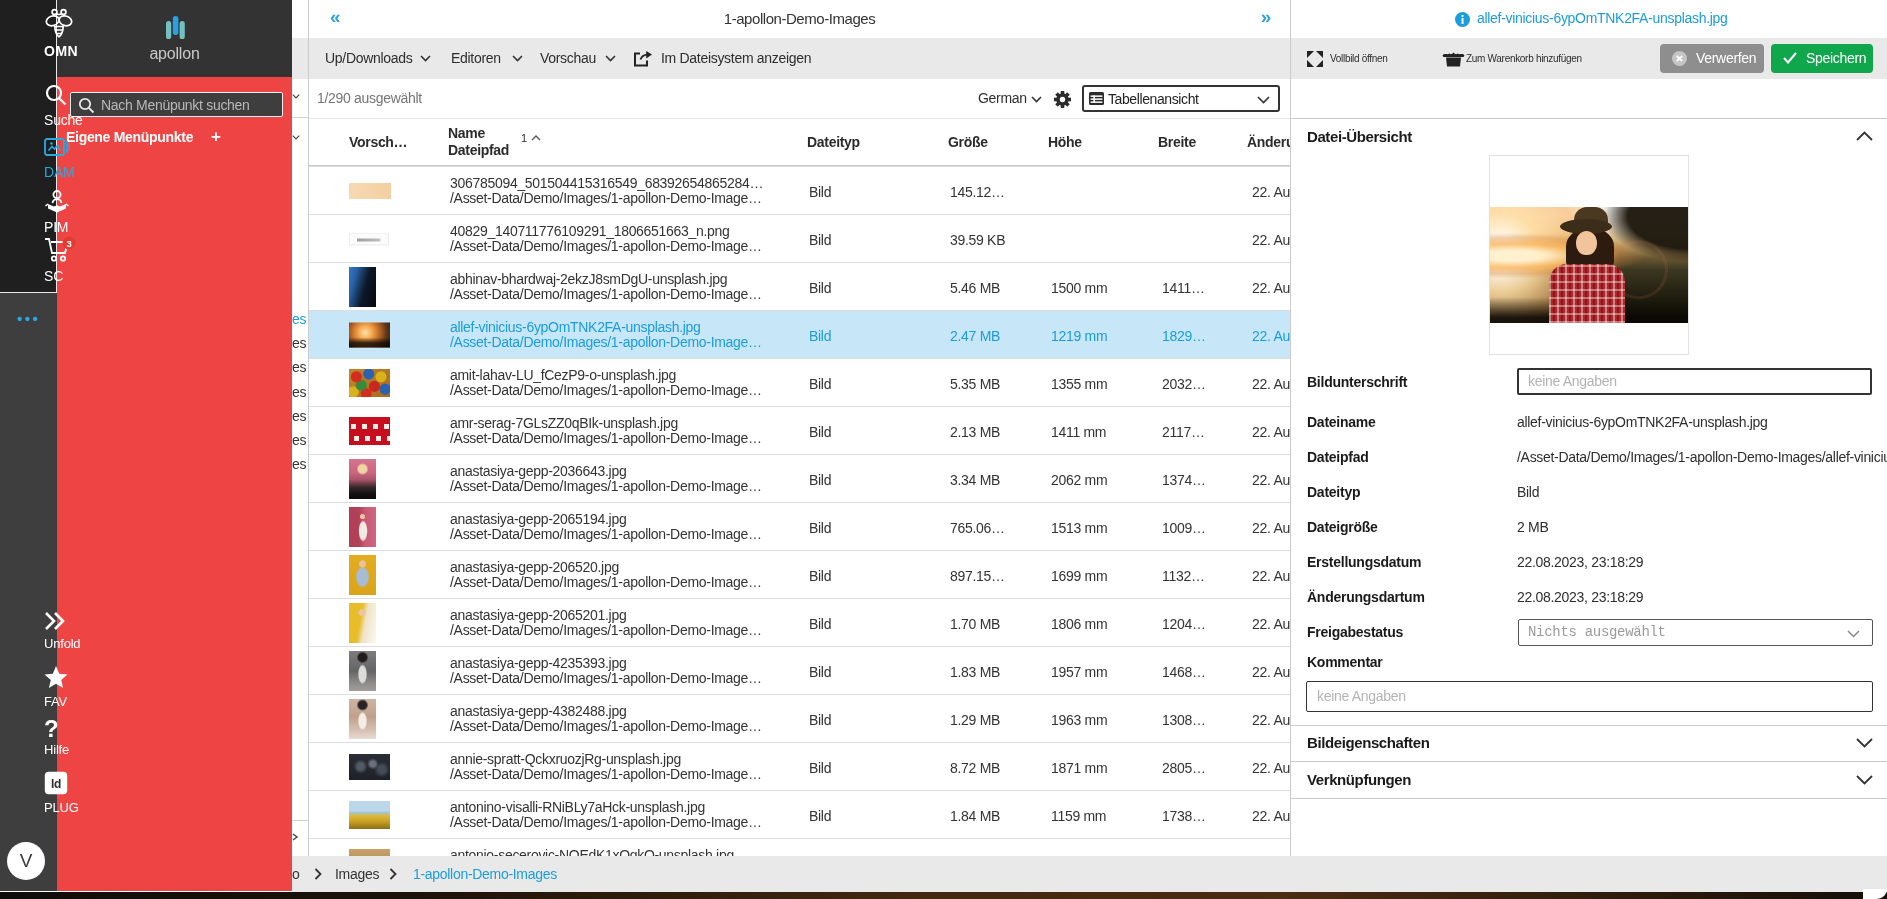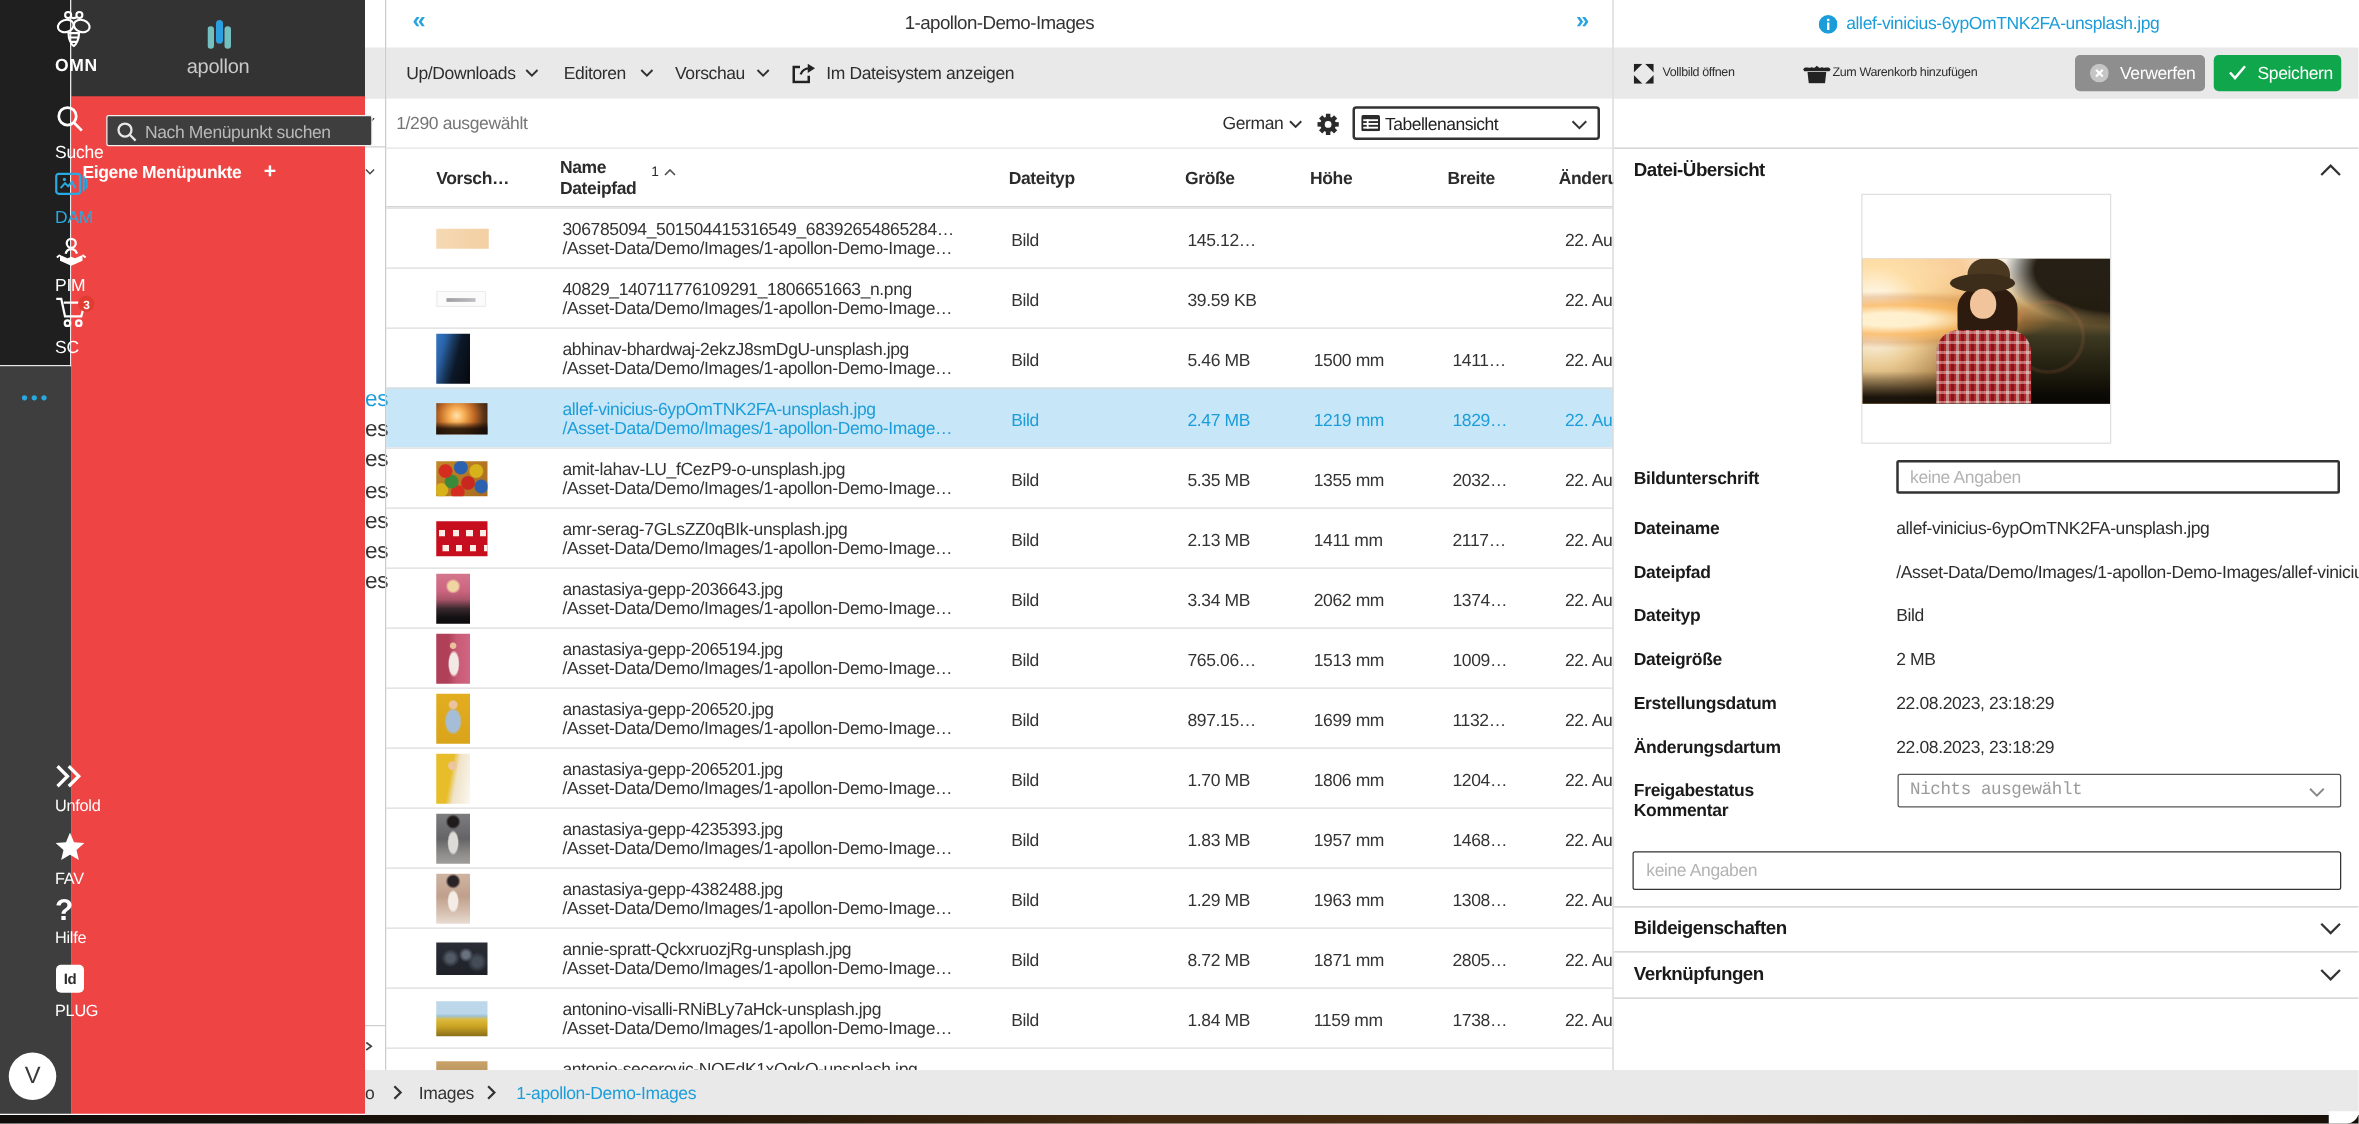--- a/index.html
+++ b/index.html
@@ -8,21 +8,21 @@
 
 
 #bottomstrip {position:absolute;left:0;top:892px;width:1887px;height:7px;
  background:linear-gradient(90deg,#0e0d0c 0%,#1c1209 22%,#41280f 48%,#4a2c12 68%,#2a1a0c 88%,#140e07 100%);}
 #bscorner {position:absolute;right:0;top:889px;width:24px;height:10px;background:#fff;border-bottom-right-radius:10px;}
 
 
 #treestrip {position:absolute;left:292px;top:0;width:16px;height:891px;background:#fff;}
 #treestrip .toolband {position:absolute;left:0;top:38px;width:16px;height:41px;background:#e9e9e9;}
 #treestrip .hline {position:absolute;left:0;width:16px;height:0;border-top:1px solid #d0d0d0;}
-.tfrag {position:absolute;left:0;height:20px;line-height:20px;font-size:18px;color:#333;}
+.tfrag {position:absolute;left:0;height:20px;line-height:20px;font-size:14px;color:#333;}
 .tfrag.blue {color:#1b9dd9;}
 #treediv {position:absolute;left:308px;top:0;width:1px;height:891px;background:#ccc;}
 
 
 #main {position:absolute;left:309px;top:0;width:981px;height:891px;background:#fff;}
 #mtitle {position:absolute;left:0;top:0;width:981px;height:38px;background:#fff;}
 #mtitle .t {position:absolute;left:0;top:10px;width:981px;text-align:center;font-size:15px;letter-spacing:-0.45px;color:#333;}
 .navarr {position:absolute;top:6px;font-size:19px;color:#29a4df;font-weight:bold;}
 #mtoolbar {position:absolute;left:0;top:38px;width:981px;height:41px;background:#e9e9e9;}
 .tbitem {position:absolute;top:0;height:41px;line-height:41px;font-size:14px;color:#2e2e2e;}
@@ -82,21 +82,21 @@
 .ph {color:#b3b3b3;font-size:14px;}
 
 
 #breadcrumb {position:absolute;left:292px;top:856px;width:1595px;height:36px;background:#e9e9e9;}
 #breadcrumb .bi {position:absolute;top:0;height:36px;line-height:36px;font-size:14px;color:#333;}
 
 
 #menupanel {position:absolute;left:57px;top:0;width:235px;height:891px;background:#ef4444;}
 #mphead {position:absolute;left:0;top:0;width:235px;height:77px;background:#333333;}
 #mphead .logo {position:absolute;left:0;top:45px;width:235px;text-align:center;font-size:16px;letter-spacing:-0.2px;color:#c9c9c9;}
-#msearch {position:absolute;left:28px;top:92px;width:213px;height:25px;border:1px solid #f0f0f0;border-radius:2px;background:#3e3e3e;}
+#msearch {position:absolute;left:13px;top:92px;width:213px;height:25px;border:1px solid #f0f0f0;border-radius:2px;background:#3e3e3e;}
 #msearch .ph {position:absolute;left:30px;top:4px;font-size:14px;color:#b9b9b9;}
 #mpeigene {position:absolute;left:9px;top:129px;font-size:14px;font-weight:bold;color:#fff;}
 #mpplus {position:absolute;left:154px;top:127px;font-size:17px;font-weight:bold;color:#fff;}
 
 
 #leftstrip {position:absolute;left:0;top:0;width:57px;height:891px;background:#3e3e3e;}
 #lsblock {position:absolute;left:0;top:0;width:57px;height:293px;background:#1f1f1f;border-right:1px solid #e8e8e8;border-bottom:1px solid #e8e8e8;}
 .nav {position:absolute;left:0;width:57px;text-align:center;color:#fff;padding-left:44px;}
 .nav .cap {font-size:14px;letter-spacing:-0.2px;color:#fff;margin-top:1px;}
 .nav.blue,.nav.blue .cap {color:#29a9e1;}
@@ -462,21 +462,21 @@
     <div class="fvalue" style="top:589px;">22.08.2023, 23:18:29</div>
 
     <div class="flabel" style="top:624px;">Freigabestatus</div>
     <div class="finput" style="left:227px;top:619px;width:355px;height:27px;border-width:1px;border-color:#555;">
       <span class="ph" style="position:absolute;left:9px;top:4px;color:#9a9a9a;font-family:Liberation Mono, monospace;">Nichts ausgewählt</span>
       <svg style="position:absolute;right:12px;top:10px;" width="13" height="8" viewBox="0 0 13 8">
           <polyline points="1,1 6.5,6.5 12,1" fill="none" stroke="#888" stroke-width="1.5"></polyline>
         </svg>
     </div>
 
-    <div class="flabel" style="top:640px;">Kommentar</div>
+    <div class="flabel" style="top:654px;">Kommentar</div>
     <div class="finput" style="left:15px;top:681px;width:567px;height:31px;border-width:1px;">
         <span class="ph" style="position:absolute;left:10px;top:6px;">keine Angaben</span>
       </div>
 
     <div class="rsect" style="top:725px;height:1px;"></div>
     <div class="shead" style="top:734px;">Bildeigenschaften</div>
     <svg class="schev" style="top:738px;position:absolute;" width="17" height="10" viewBox="0 0 17 10">
         <polyline points="1,1 8.5,8.5 16,1" fill="none" stroke="#333" stroke-width="1.8"></polyline>
       </svg>
     <div class="rsect" style="top:761px;height:1px;"></div>

